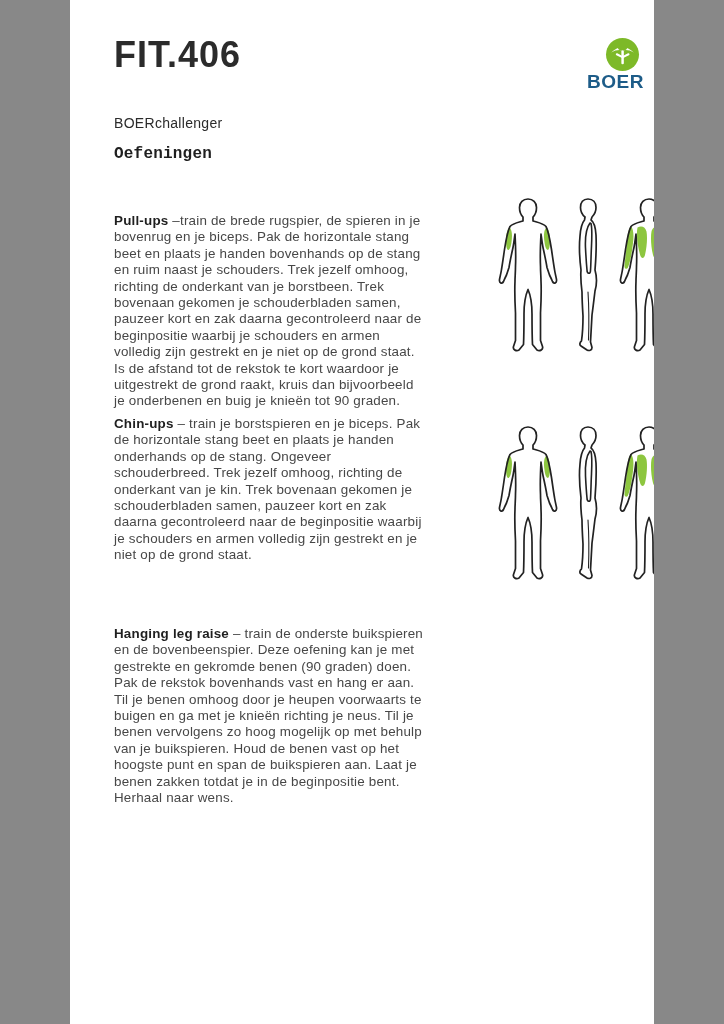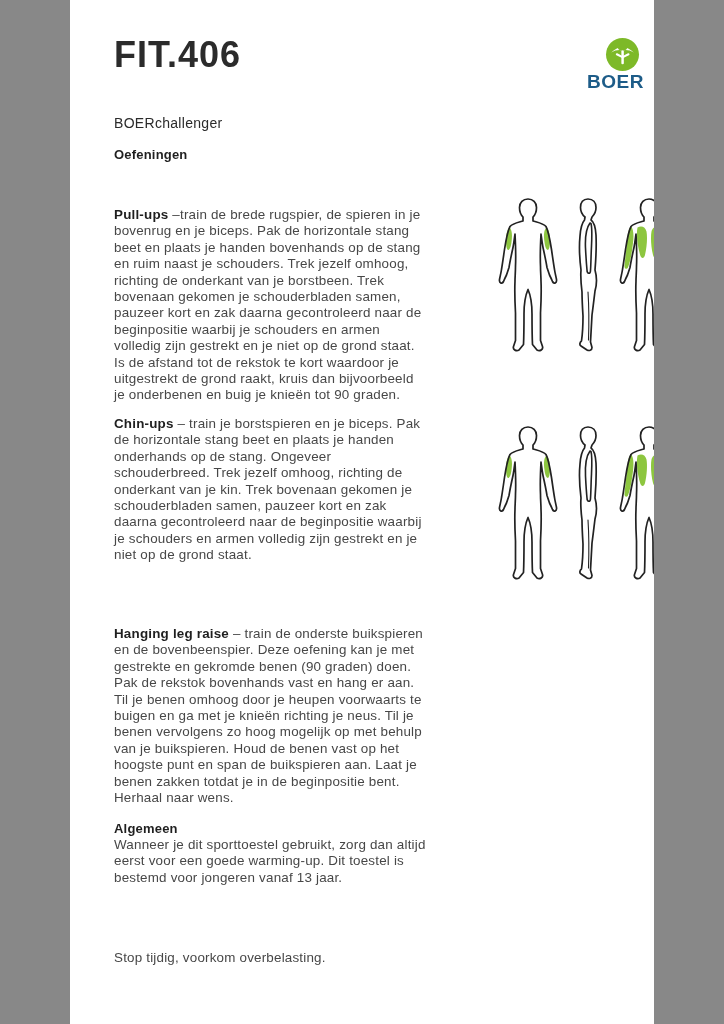--- a/index.html
+++ b/index.html
@@ -41,22 +41,23 @@
     margin-top:1px;font-size:19px;line-height:20px;white-space:nowrap;
   }
   .logo-text .boer{color:var(--logo-blue);font-weight:bold;letter-spacing:.5px;}
   .logo-text .play{color:var(--muscle-highlight);font-weight:normal;letter-spacing:1.6px;margin-left:36px;}
   .textcol{
     position:absolute;left:44px;width:314px;
     font-size:13.4px;line-height:16.4px;letter-spacing:.2px;
     color:var(--body-text);
   }
   .textcol h3{
-    font-size:13px;line-height:17px;font-weight:bold;
+    font-size:16px;line-height:17px;font-weight:bold;
     color:var(--heading-text);
+    font-family:Liberation Mono, monospace;
   }
   .term{font-weight:bold;color:var(--heading-text);}
   .diagram{
     position:absolute;left:428px;
     display:flex;align-items:flex-start;
   }
   .diagram svg{display:block;}
   .fig-front,.fig-back{width:60px;height:165px;}
   .fig-side{width:40px;height:165px;margin-left:10px;margin-right:11px;}
   .body-fill{fill:#ffffff;stroke:none;}
@@ -115,41 +116,34 @@
     </div>
     <div class="logo-text">
       <span class="boer">BOER</span><span class="play">PLAY</span>
     </div>
   </div>
 
   <div class="textcol" style="top:146px">
     <h3>Oefeningen</h3>
   </div>
 
-  <div class="textcol" style="top:207px">
+  <div class="textcol" style="top:213px">
     <p><span class="term">Pull-ups</span><span> –train de brede rugspier, de spieren in je bovenrug en je biceps. Pak de horizontale stang beet en plaats je handen bovenhands op de stang en ruim naast je schouders. Trek jezelf omhoog, richting de onderkant van je borstbeen. Trek bovenaan gekomen je schouderbladen samen, pauzeer kort en zak daarna gecontroleerd naar de beginpositie waarbij je schouders en armen volledig zijn gestrekt en je niet op de grond staat. Is de afstand tot de rekstok te kort waardoor je uitgestrekt de grond raakt, kruis dan bijvoorbeeld je onderbenen en buig je knieën tot 90 graden.</span></p>
   </div>
 
   <div class="textcol" style="top:416px">
     <p><span class="term">Chin-ups</span><span> – train je borstspieren en je biceps. Pak de horizontale stang beet en plaats je handen onderhands op de stang. Ongeveer schouderbreed. Trek jezelf omhoog, richting de onderkant van je kin. Trek bovenaan gekomen je schouderbladen samen, pauzeer kort en zak daarna gecontroleerd naar de beginpositie waarbij je schouders en armen volledig zijn gestrekt en je niet op de grond staat.</span></p>
   </div>
 
   <div class="textcol" style="top:626px">
     <p><span class="term">Hanging leg raise</span><span> – train de onderste buikspieren en de bovenbeenspier. Deze oefening kan je met gestrekte en gekromde benen (90 graden) doen. Pak de rekstok bovenhands vast en hang er aan. Til je benen omhoog door je heupen voorwaarts te buigen en ga met je knieën richting je neus. Til je benen vervolgens zo hoog mogelijk op met behulp van je buikspieren. Houd de benen vast op het hoogste punt en span de buikspieren aan. Laat je benen zakken totdat je in de beginpositie bent. Herhaal naar wens.</span></p>
   </div>
 
-  <div class="textcol" style="top:820px">
-    <h3>Algemeen</h3>
-    <p>Wanneer je dit sporttoestel gebruikt, zorg dan altijd eerst voor een goede warming-up. Dit toestel is bestemd voor jongeren vanaf 13 jaar.</p>
-  </div>
 
 
-  <div class="textcol" style="top:950px">
-    <p>Stop tijdig, voorkom overbelasting.</p>
-  </div>
 
   <div class="diagram" style="top:196px">
     <svg class="fig-front" viewBox="0 0 120 330">
         <use href="#fig-front"></use>
       </svg>
     <svg class="fig-side" viewBox="0 0 80 330">
         <use href="#fig-side"></use>
       </svg>
     <svg class="fig-back" viewBox="0 0 120 330">
         <use href="#fig-back"></use>

